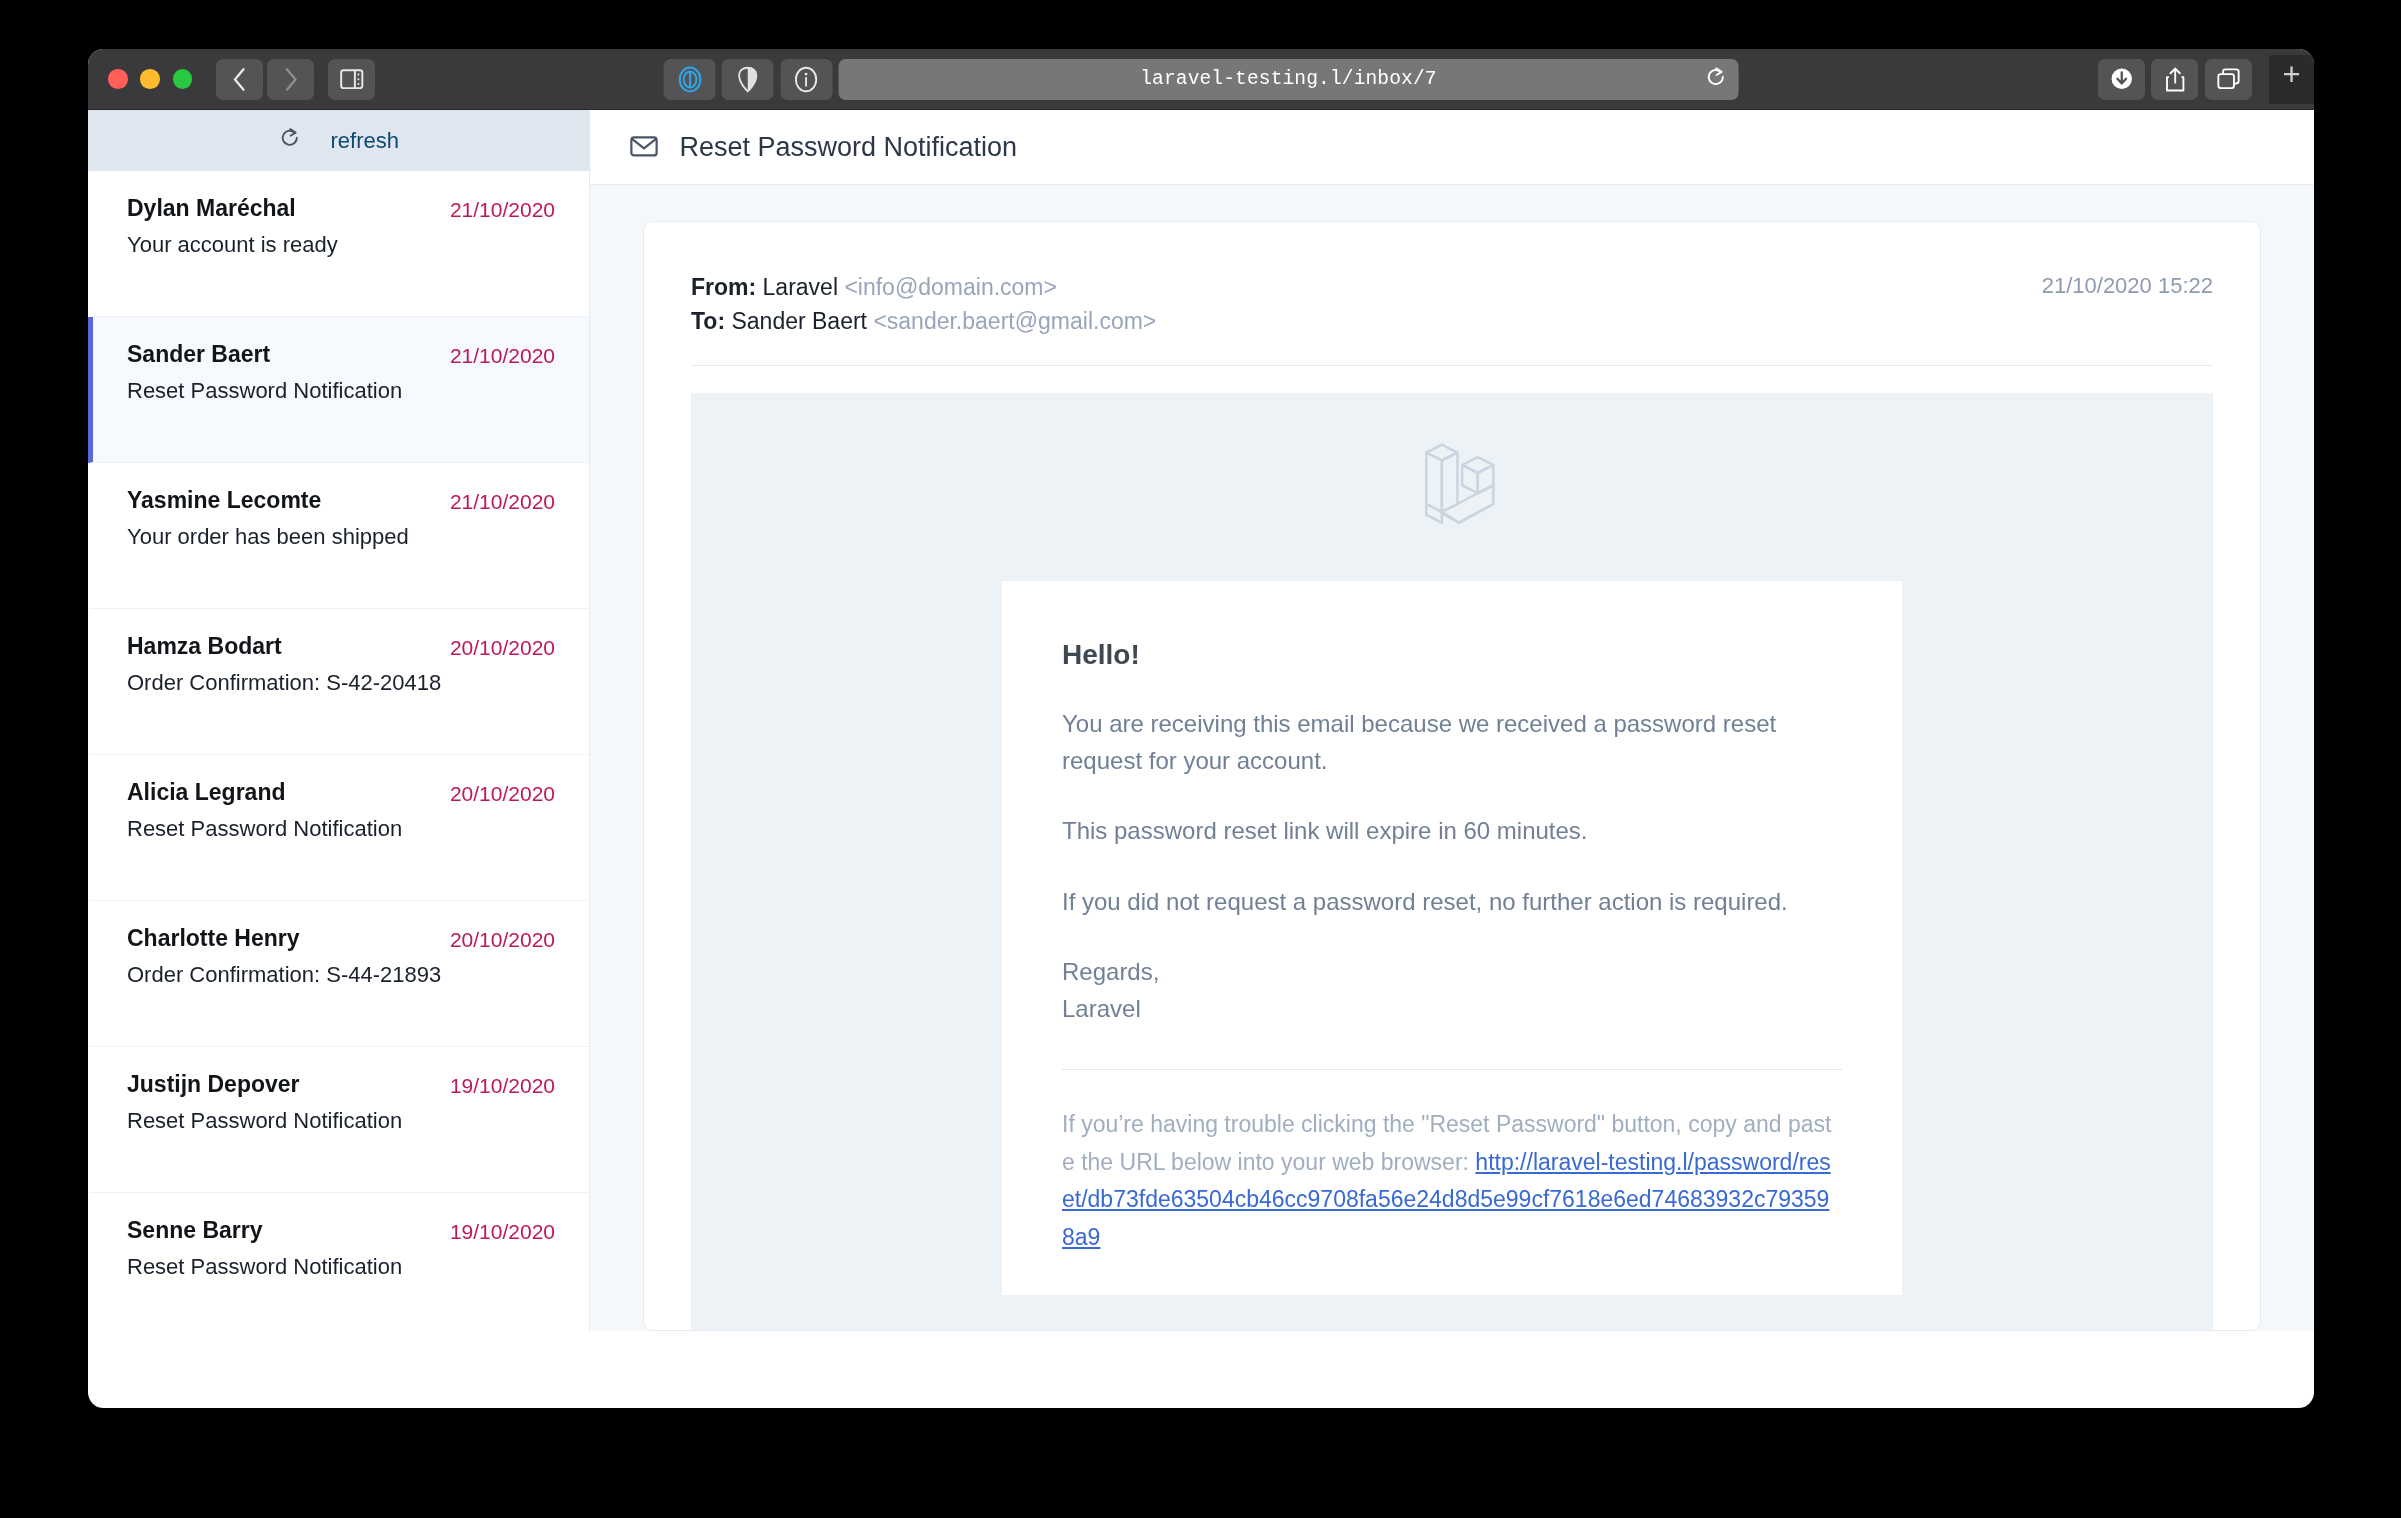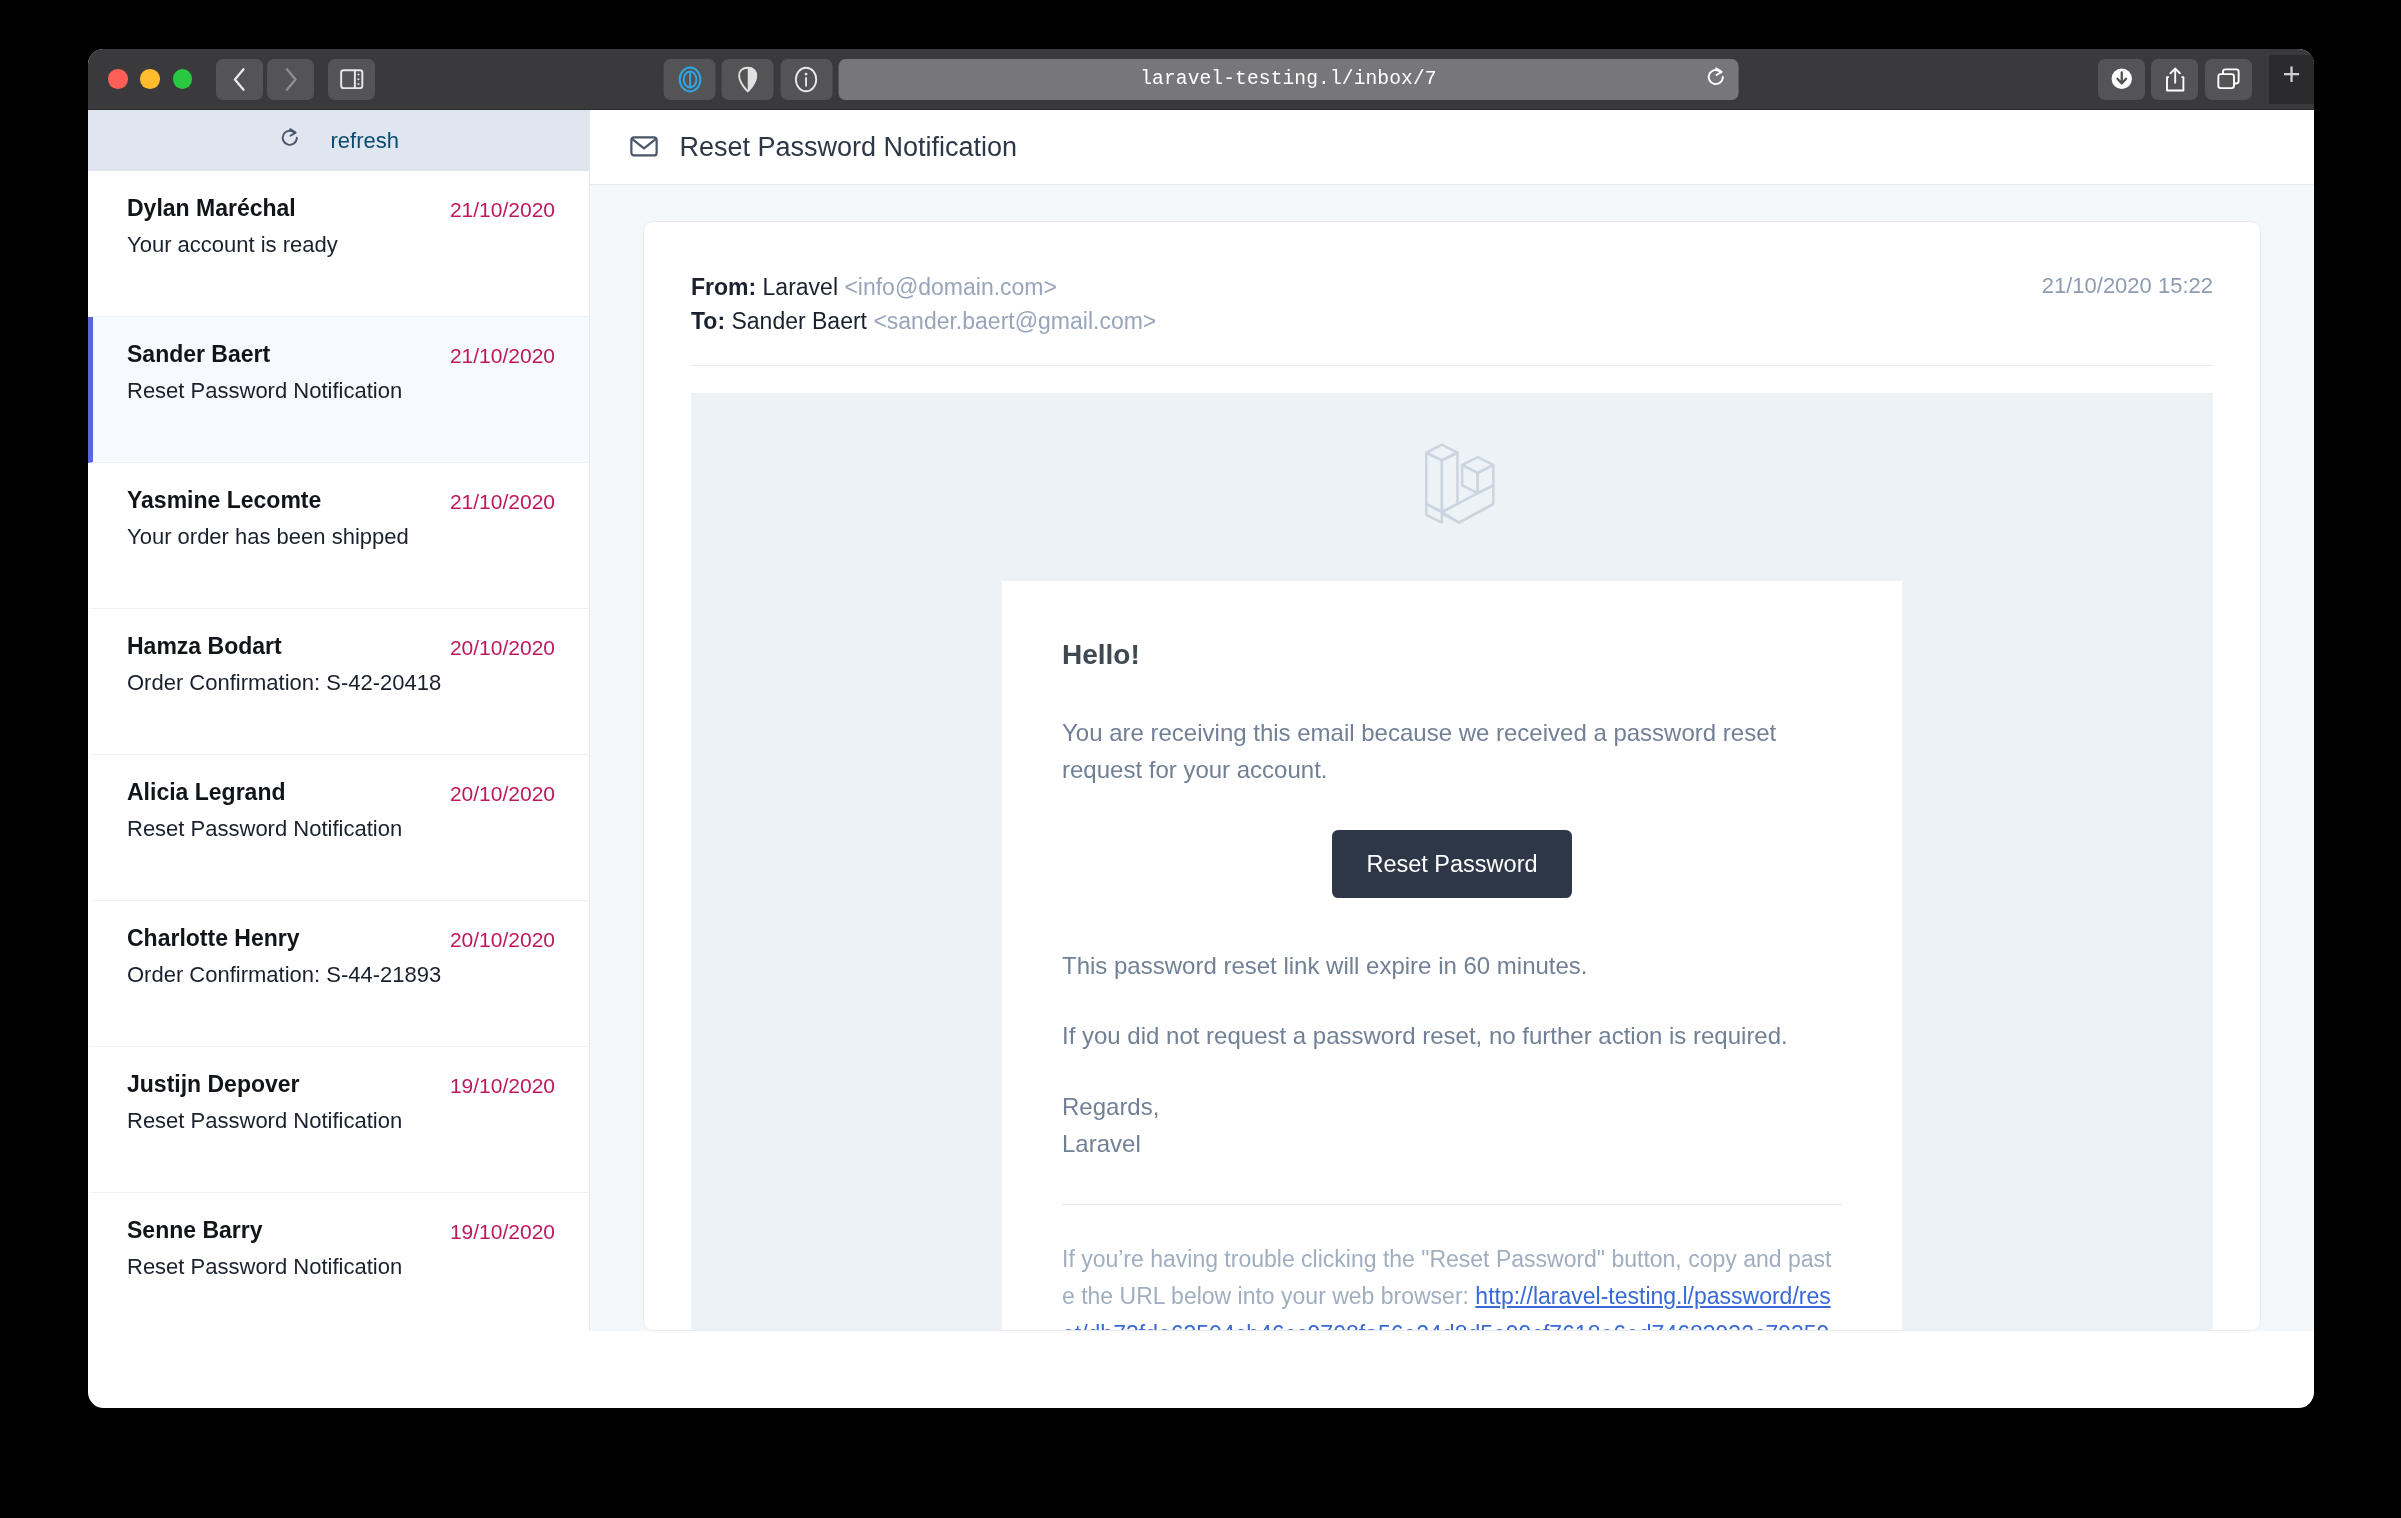--- a/index.html
+++ b/index.html
@@ -196,21 +196,21 @@
     padding: 50px 0 0 0;
     height: 100%;
   }
   .laravel-logo { display: flex; justify-content: center; margin-bottom: 55px; }
   .email-inner {
     background: #fff;
     width: 900px;
     margin: 0 auto;
     padding: 58px 60px 39px 60px;
   }
-  .greeting { font-size: 28px; font-weight: bold; color: #3d4852; margin-bottom: 43px; }
+  .greeting { font-size: 28px; font-weight: bold; color: #3d4852; margin-bottom: 34px; }
   .para { font-size: 24px; line-height: 1.55; color: #718096; margin-bottom: 33px; }
   .btn-wrap { display: flex; justify-content: center; margin: 42px 0 49px 0; }
   .reset-btn {
     background: #2d3748;
     color: #fff;
     font-size: 23.5px;
     font-family: "Liberation Sans", sans-serif;
     border: none;
     border-radius: 6.3px;
     padding: 20.4px 34px;
@@ -431,23 +431,20 @@
                   <path d="M26 78 L46 88 L46 102 L26 92 Z"></path>
                   <path d="M46 88 L68 102 L112 78"></path>
                 </g>
               </svg>
             </div>
 
             <div class="email-inner">
               <div class="greeting">Hello!</div>
               <div class="para">You are receiving this email because we received a password reset request for your account.</div>
 
-              <div class="btn-wrap">
-                <button class="reset-btn">Reset Password</button>
-              </div>
 
               <div class="para">This password reset link will expire in 60 minutes.</div>
               <div class="para">If you did not request a password reset, no further action is required.</div>
 
               <div class="sign">
                 <div>Regards,</div>
                 <div>Laravel</div>
               </div>
 
               <hr class="email-rule">

